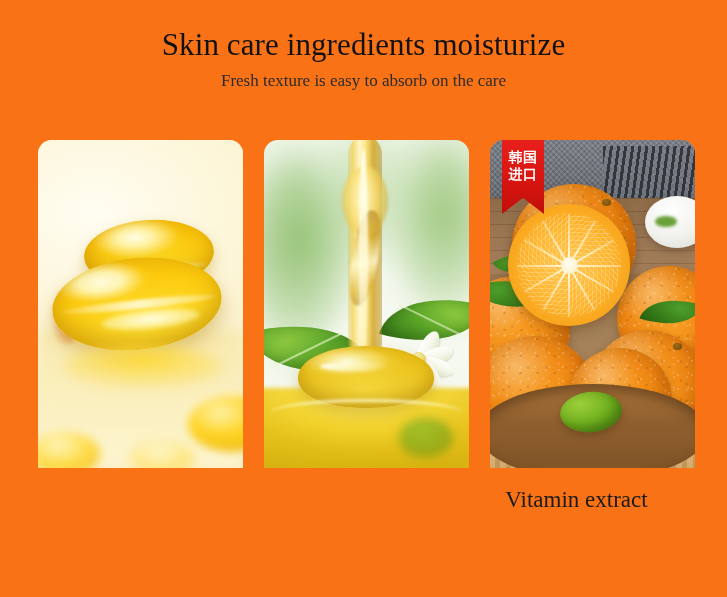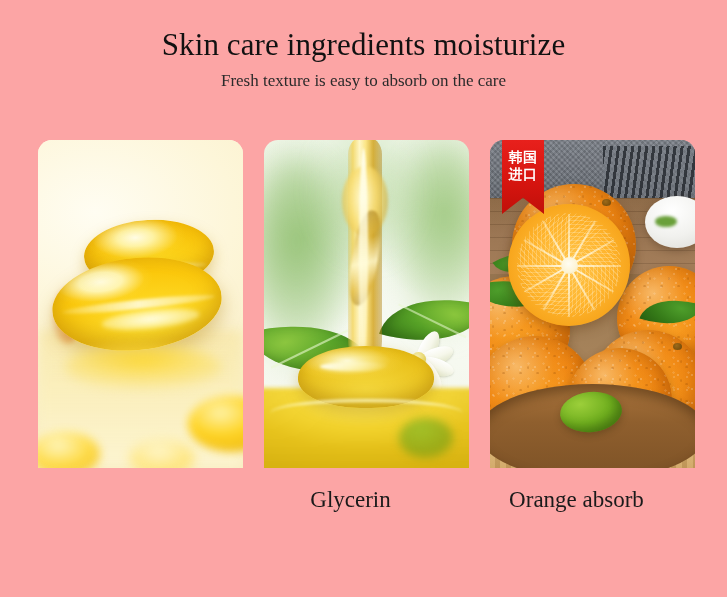--- a/index.html
+++ b/index.html
@@ -3,21 +3,21 @@
 <meta charset="utf-8">
 <style>
   html,body{margin:0;padding:0;}
   body{
     width:727px;height:597px;
     background:#ffffff;
     font-family:"Liberation Serif","DejaVu Serif",serif;
     overflow:hidden;
     position:relative;
   }
-  .page{position:absolute;inset:0;background:#fca5a5;padding-left:20px;}
+  .page{position:absolute;inset:0;background:#f97316;padding-left:20px;}
 
   
   .heading{position:absolute;left:0;top:26px;width:727px;text-align:center;}
   .title{
     font-family:"Liberation Serif","DejaVu Serif",serif;
     font-size:31px;line-height:38px;color:#111;letter-spacing:.1px;
     white-space:nowrap;
   }
   .subtitle{
     font-family:"Liberation Serif","DejaVu Serif",serif;
@@ -494,17 +494,16 @@
       <div class="lime"></div>
       <div class="ribbon">
         <span>韩国</span>
         <span>进口</span>
       </div>
     </div>
 
   </div>
 
   <div class="captions">
-    <div class="caption c2">Glycerin</div>
-    <div class="caption c3">Orange absorb</div>
+    <div class="caption c3">Vitamin extract</div>
   </div>
 
 </div>
 
 </body></html>

